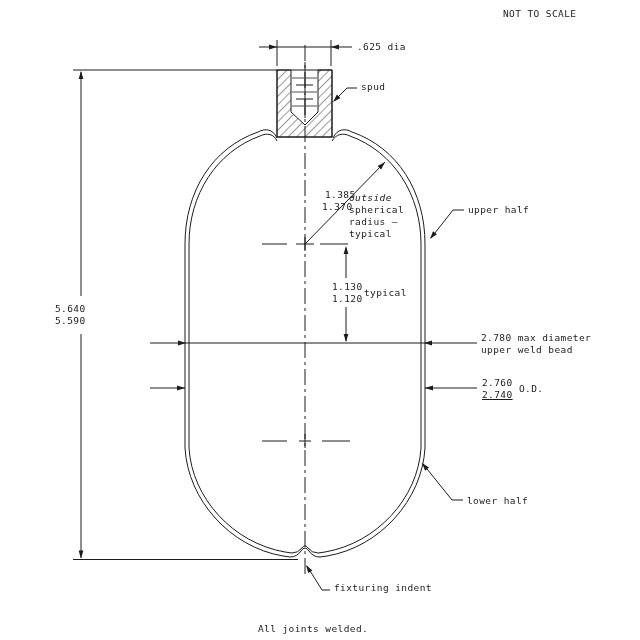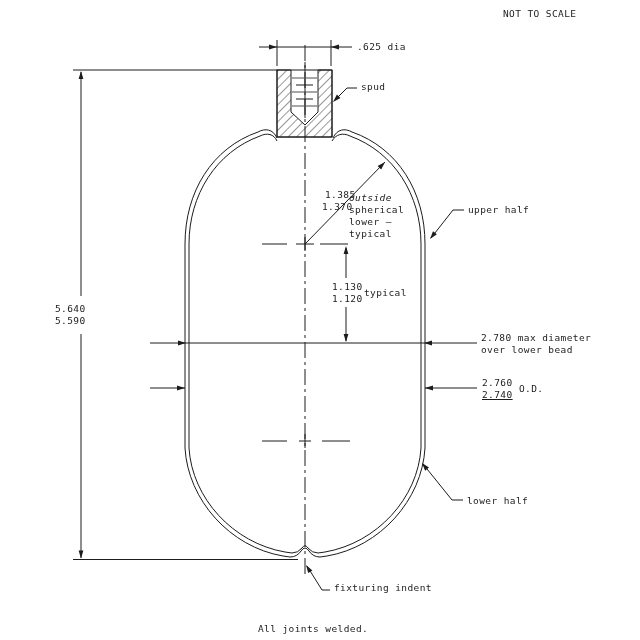--- a/index.html
+++ b/index.html
@@ -153,34 +153,34 @@
 
 <div class="txt" style="left:503px;top:8px;">NOT TO SCALE</div>
 
 <div class="txt" style="left:357px;top:41px;">.625 dia</div>
 <div class="txt" style="left:361px;top:81px;">spud</div>
 
 <div class="txt" style="left:325px;top:189px;">1.385</div>
 <div class="txt" style="left:322px;top:201px;">1.370</div>
 <div class="txt" style="left:349px;top:192px;font-style:italic;">outside</div>
 <div class="txt" style="left:349px;top:204px;">spherical</div>
-<div class="txt" style="left:349px;top:216px;">lower –</div>
+<div class="txt" style="left:349px;top:216px;">radius –</div>
 <div class="txt" style="left:349px;top:228px;">typical</div>
 
 <div class="txt" style="left:468px;top:204px;">upper half</div>
 
 <div class="txt" style="left:332px;top:281px;">1.130</div>
 <div class="txt" style="left:332px;top:293px;">1.120</div>
 <div class="txt" style="left:364px;top:287px;">typical</div>
 
 <div class="txt" style="left:55px;top:303px;text-align:center;">5.640</div>
 <div class="txt" style="left:55px;top:315px;">5.590</div>
 
 <div class="txt" style="left:481px;top:332px;">2.780 max diameter</div>
-<div class="txt" style="left:481px;top:344px;">over lower bead</div>
+<div class="txt" style="left:481px;top:344px;">upper weld bead</div>
 
 <div class="txt" style="left:482px;top:377px;">2.760</div>
 <div class="txt" style="left:482px;top:389px;text-decoration:underline;">2.740</div>
 <div class="txt" style="left:519px;top:383px;">O.D.</div>
 
 <div class="txt" style="left:467px;top:495px;text-align:center;">lower half</div>
 
 <div class="txt" style="left:334px;top:582px;">fixturing indent</div>
 
 <div class="txt" style="left:258px;top:623px;">All joints welded.</div>

